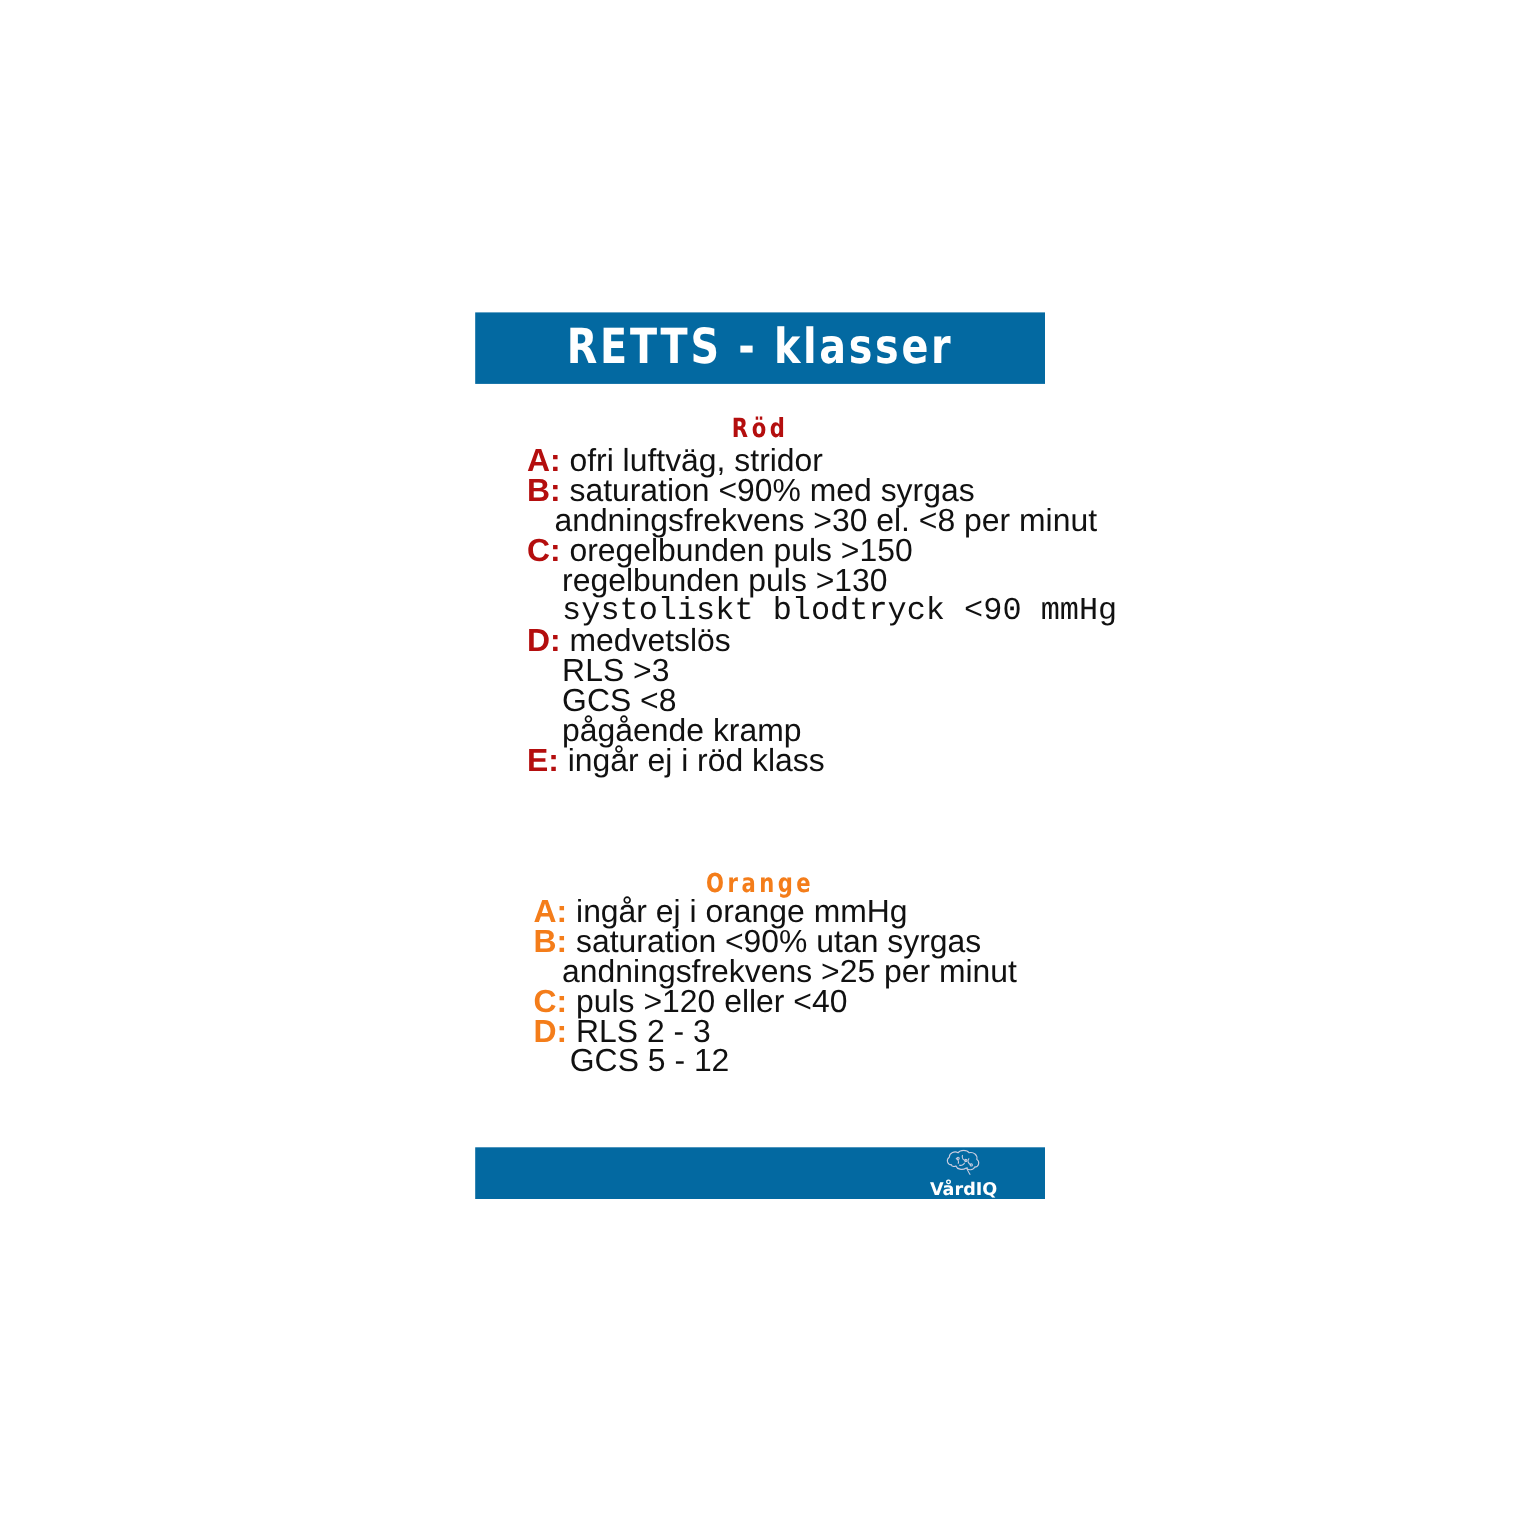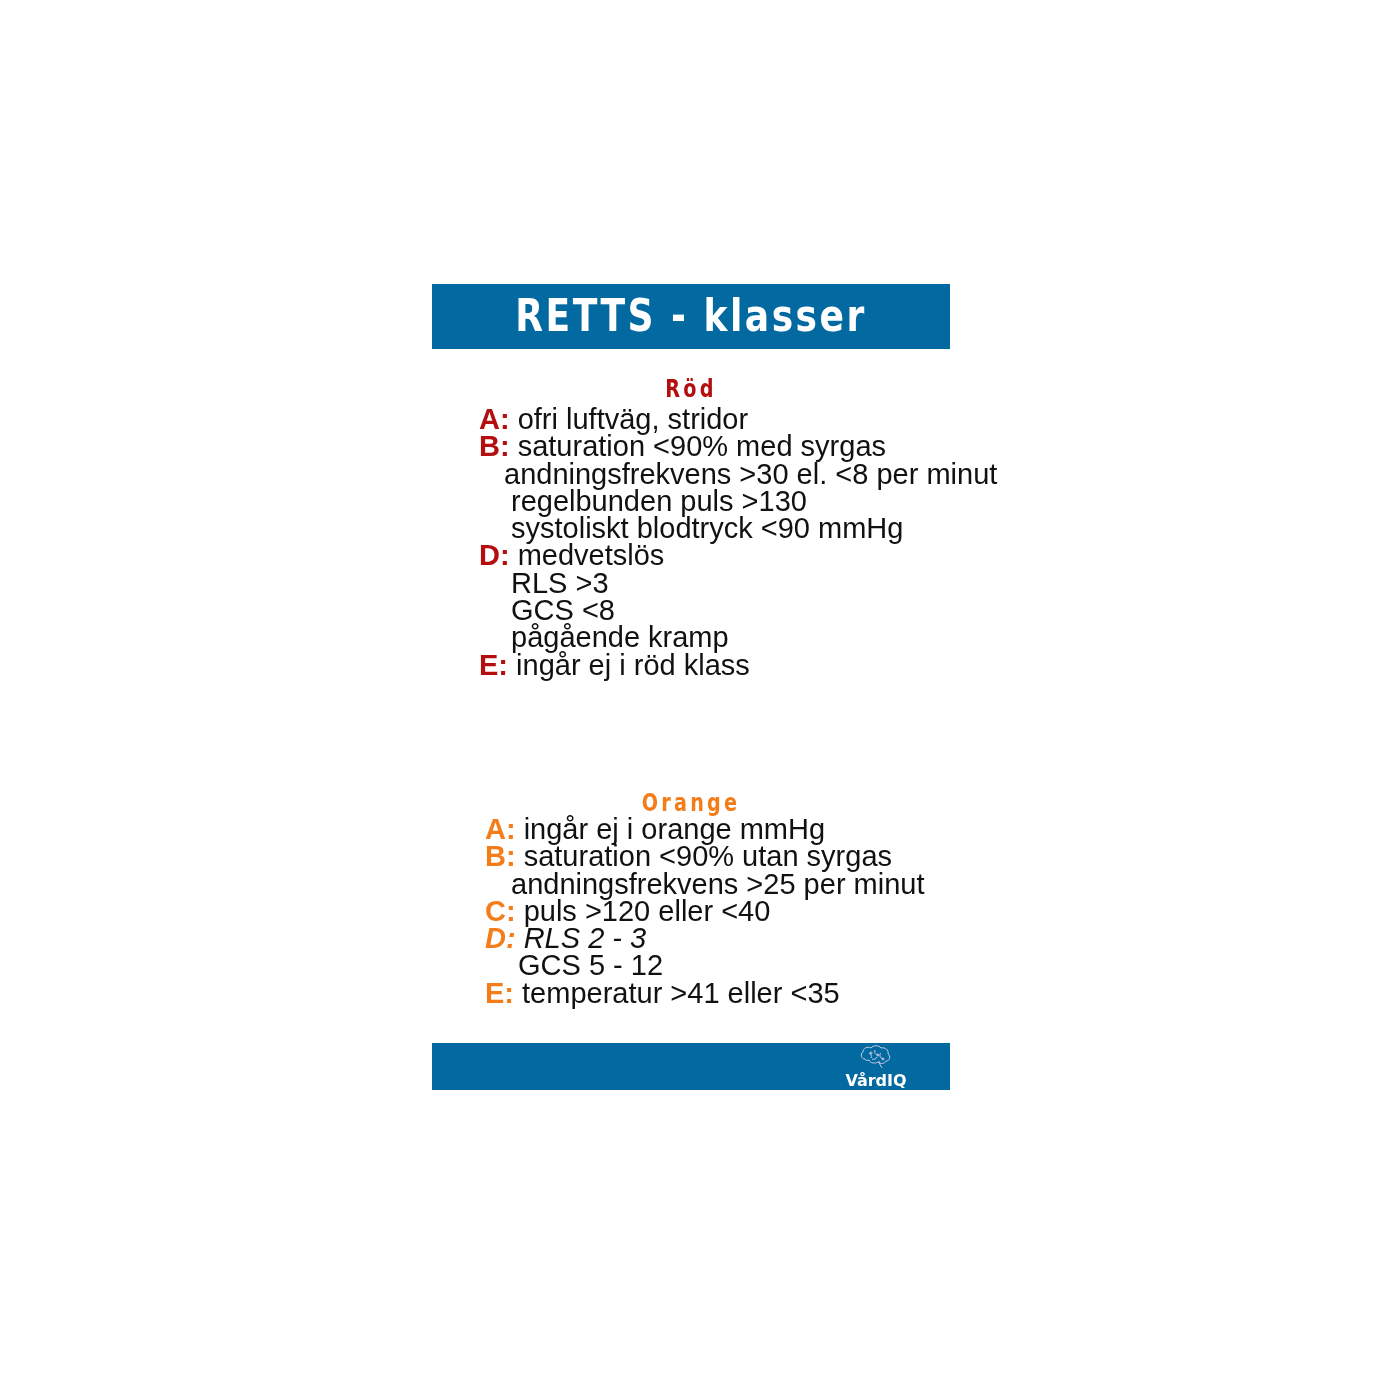--- a/index.html
+++ b/index.html
@@ -56,38 +56,38 @@
 
 <div class="band header">
   <div class="title">RETTS - klasser</div>
 </div>
 
 <div class="section-title red-title">Röd</div>
 <div class="list red-list">
     <div class="row" style="padding-left: 0px;"><span class="key">A:</span> <span>ofri luftväg, stridor</span></div>
     <div class="row" style="padding-left: 0px;"><span class="key">B:</span> <span>saturation &lt;90% med syrgas</span></div>
     <div class="row" style="padding-left: 25px;"><span>andningsfrekvens &gt;30 el. &lt;8 per minut</span></div>
+    <div class="row" style="padding-left: 0px;"><span class="key">C:</span> <span>oregelbunden puls &gt;150</span></div>
     <div class="row" style="padding-left: 32px;"><span>regelbunden puls &gt;130</span></div>
-    <div class="row" style="padding-left: 32px;"><span>systoliskt blodtryck &lt;90 mmHg</span></div>
+    <div class="row" style="padding-left: 32px; font-family: Liberation Mono, monospace;"><span>systoliskt blodtryck &lt;90 mmHg</span></div>
     <div class="row" style="padding-left: 0px;"><span class="key">D:</span> <span>medvetslös</span></div>
     <div class="row" style="padding-left: 32px;"><span>RLS &gt;3</span></div>
     <div class="row" style="padding-left: 32px;"><span>GCS &lt;8</span></div>
     <div class="row" style="padding-left: 32px;"><span>pågående kramp</span></div>
     <div class="row" style="padding-left: 0px;"><span class="key">E:</span> <span>ingår ej i röd klass</span></div>
   </div>
 
 <div class="section-title orange-title">Orange</div>
 <div class="list orange-list">
     <div class="row" style="padding-left: 0px;"><span class="key">A:</span> <span>ingår ej i orange mmHg</span></div>
     <div class="row" style="padding-left: 0px;"><span class="key">B:</span> <span>saturation &lt;90% utan syrgas</span></div>
     <div class="row" style="padding-left: 26px;"><span>andningsfrekvens &gt;25 per minut</span></div>
     <div class="row" style="padding-left: 0px;"><span class="key">C:</span> <span>puls &gt;120 eller &lt;40</span></div>
-    <div class="row" style="padding-left: 0px; font-style: italic;"><span class="key">D:</span> <span>RLS 2 - 3</span></div>
+    <div class="row" style="padding-left: 0px;"><span class="key">D:</span> <span>RLS 2 - 3</span></div>
     <div class="row" style="padding-left: 33px;"><span>GCS 5 - 12</span></div>
-    <div class="row" style="padding-left: 0px;"><span class="key">E:</span> <span>temperatur &gt;41 eller &lt;35</span></div>
   </div>
 
 <div class="band footer">
   <div class="logo">
     <svg width="38" height="24" viewBox="0 0 38 24" fill="none" stroke="#c9cde0" stroke-width="1">
       <path d="M8 14c-4 0-5-5-2-7 0-4 5-6 8-4 2-3 8-3 10 0 4-1 8 2 7 6 3 2 2 7-2 7-1 3-6 3-8 1-3 2-8 1-9-2-2 1-4 0-4-1z"></path>
       <path d="M12 8c2 1 3 3 2 5M18 5c-1 3 1 5 3 5M24 8c-2 2-1 5 2 6M15 14c2 1 4 0 5-2M22 16c0 3 2 5 3 7"></path>
       <circle cx="14" cy="8" r="1"></circle>
         <circle cx="21" cy="10" r="1"></circle>
         <circle cx="26" cy="14" r="1"></circle>

